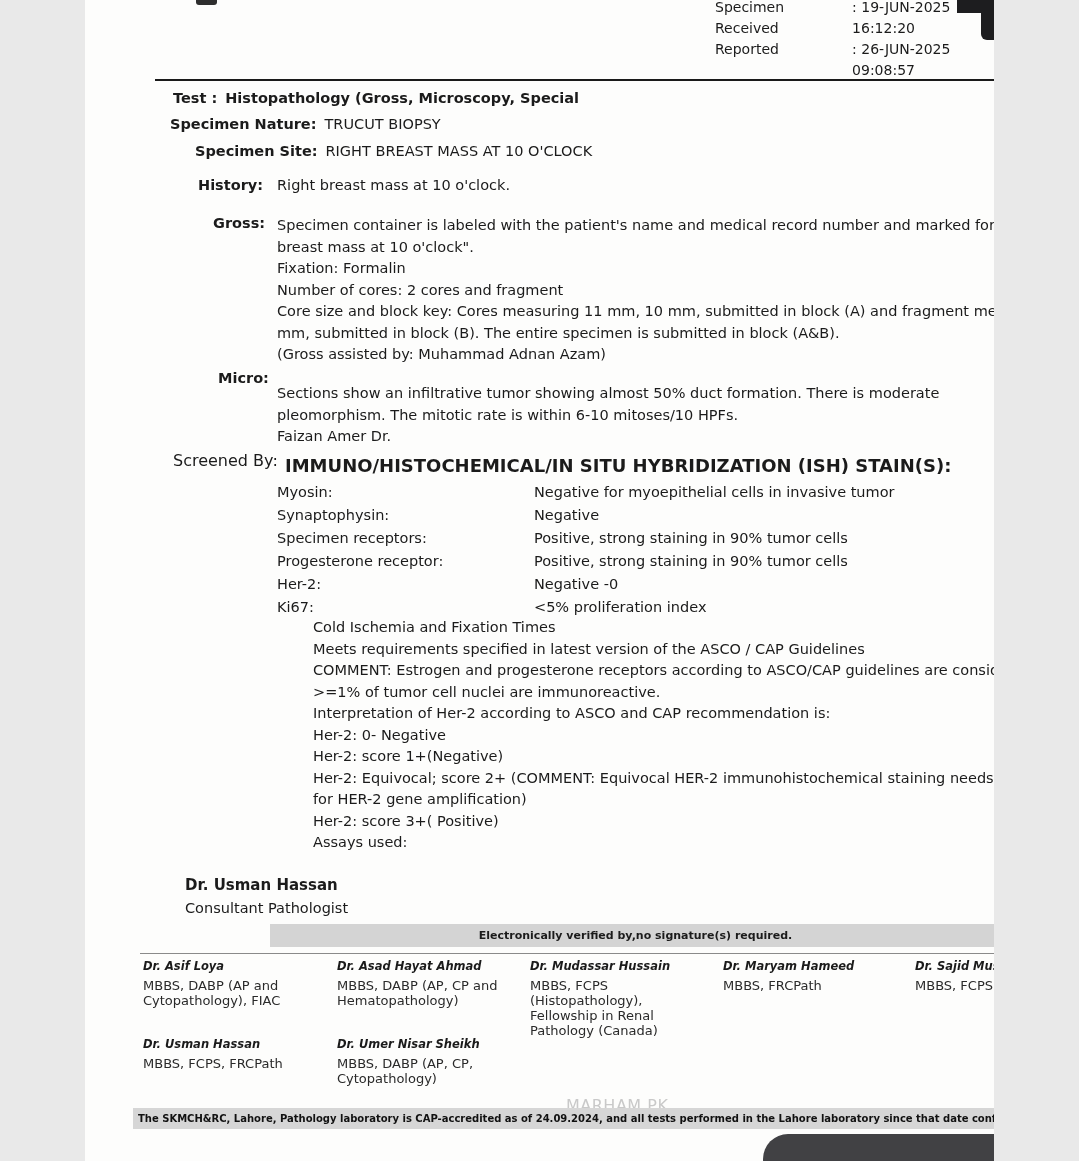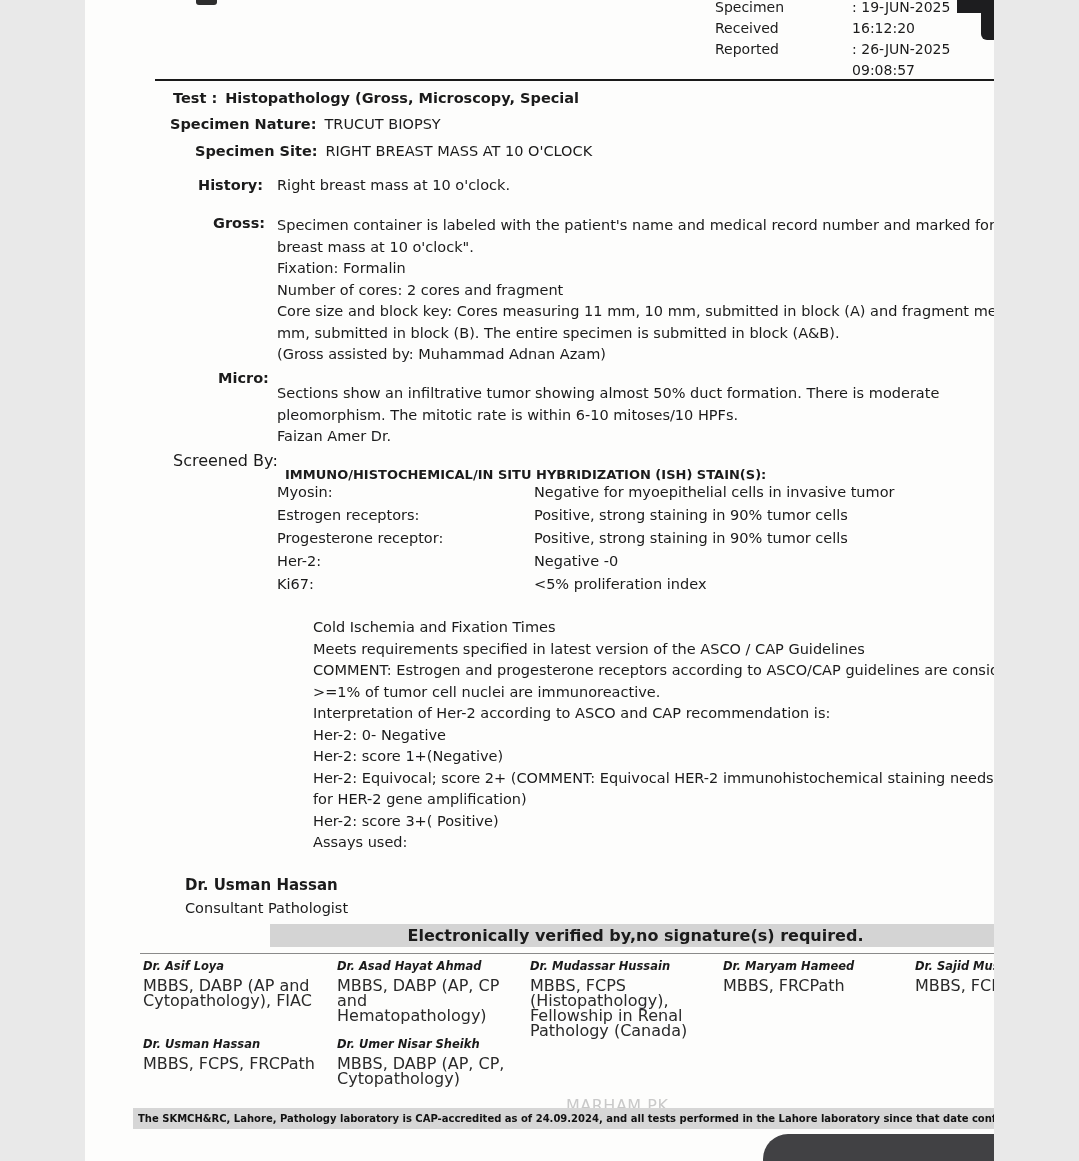--- a/index.html
+++ b/index.html
@@ -31,39 +31,39 @@
   .gross-label { top:215px; left:128px; font-weight:bold; }
   .gross-text  { top:215px; left:192px; width:838px; line-height:21.5px; }
   .gross-text p, .notes p { margin:0; }
 
   .micro-label { top:370px; left:133px; font-weight:bold; }
   .micro-text  { top:383px; left:192px; width:736px; line-height:21.5px; }
 
   .screened-label { top:431px; left:88px; font-size:16px; font-weight:normal;margin-top:20px; }
   .screened-value { top:428px; left:192px; }
 
-  .stains-heading { top:467px; left:200px; font-weight:bold; font-size:13px; }
+  .stains-heading { top:455px; left:200px; font-weight:bold; font-size:18px; }
   .stains-table { top:481px; left:192px; line-height:23px; }
   .stain-row { display:flex; }
   .stain-name { width:257px; }
 
   .notes { top:617px; left:196px; width:790px; line-height:21.5px;margin-left:32px; }
 
   .path-name  { top:876px; left:100px; font-weight:bold; font-size:15px; }
   .path-title { top:900px; left:100px;text-align:right; }
 
   .verify-bar {
     top:924px; left:185px; width:731px; height:23px; background:#d4d4d4;
-    text-align:center; font-weight:bold; font-size:16px; line-height:23px;
+    text-align:center; font-weight:bold; font-size:11px; line-height:23px;
   }
 
   .sig-grid  { top:959px;  left:58px; width:990px; display:grid; grid-template-columns:194px 193px 193px 192px 1fr; }
   .sig-grid2 { top:1037px; left:58px; width:400px; display:grid; grid-template-columns:194px 193px; }
   .sig-name  { font-weight:bold; font-size:11.5px; margin-bottom:5px;font-style:italic; }
-  .sig-creds { font-size:16px; line-height:15px; color:#2a2a2a; max-width:175px; }
+  .sig-creds { font-size:13px; line-height:15px; color:#2a2a2a; max-width:175px; }
 
   .watermark { top:1096px; left:481px; font-size:16px; color:#c9c9c9; letter-spacing:0.5px; }
 
   .footer-bar {
     top:1108px; left:48px; width:973px; height:21px; background:#d6d6d6;
     font-size:10px; font-weight:bold; line-height:21px; padding-left:5px;
     box-sizing:border-box; white-space:nowrap; overflow:hidden; color:#111;
   }
 
   .bottom-shape { top:1134px; left:678px; width:333px; height:50px; background:#414144; border-radius:26px; }
@@ -122,21 +122,25 @@
   <div class="abs screened-label">Screened By:</div>
   <div class="abs screened-value">Faizan Amer Dr.</div>
 
   <div class="abs stains-heading">IMMUNO/HISTOCHEMICAL/IN SITU HYBRIDIZATION (ISH) STAIN(S):</div>
   <div class="abs stains-table">
     <div class="stain-row">
       <span class="stain-name">Myosin:</span>
       <span>Negative for myoepithelial cells in invasive tumor</span>
     </div>
     <div class="stain-row">
-      <span class="stain-name">Estrogen receptors:</span>
+      <span class="stain-name">Synaptophysin:</span>
+      <span>Negative</span>
+    </div>
+    <div class="stain-row">
+      <span class="stain-name">Specimen receptors:</span>
       <span>Positive, strong staining in 90% tumor cells</span>
     </div>
     <div class="stain-row">
       <span class="stain-name">Progesterone receptor:</span>
       <span>Positive, strong staining in 90% tumor cells</span>
     </div>
     <div class="stain-row">
       <span class="stain-name">Her-2:</span>
       <span>Negative -0</span>
     </div>

